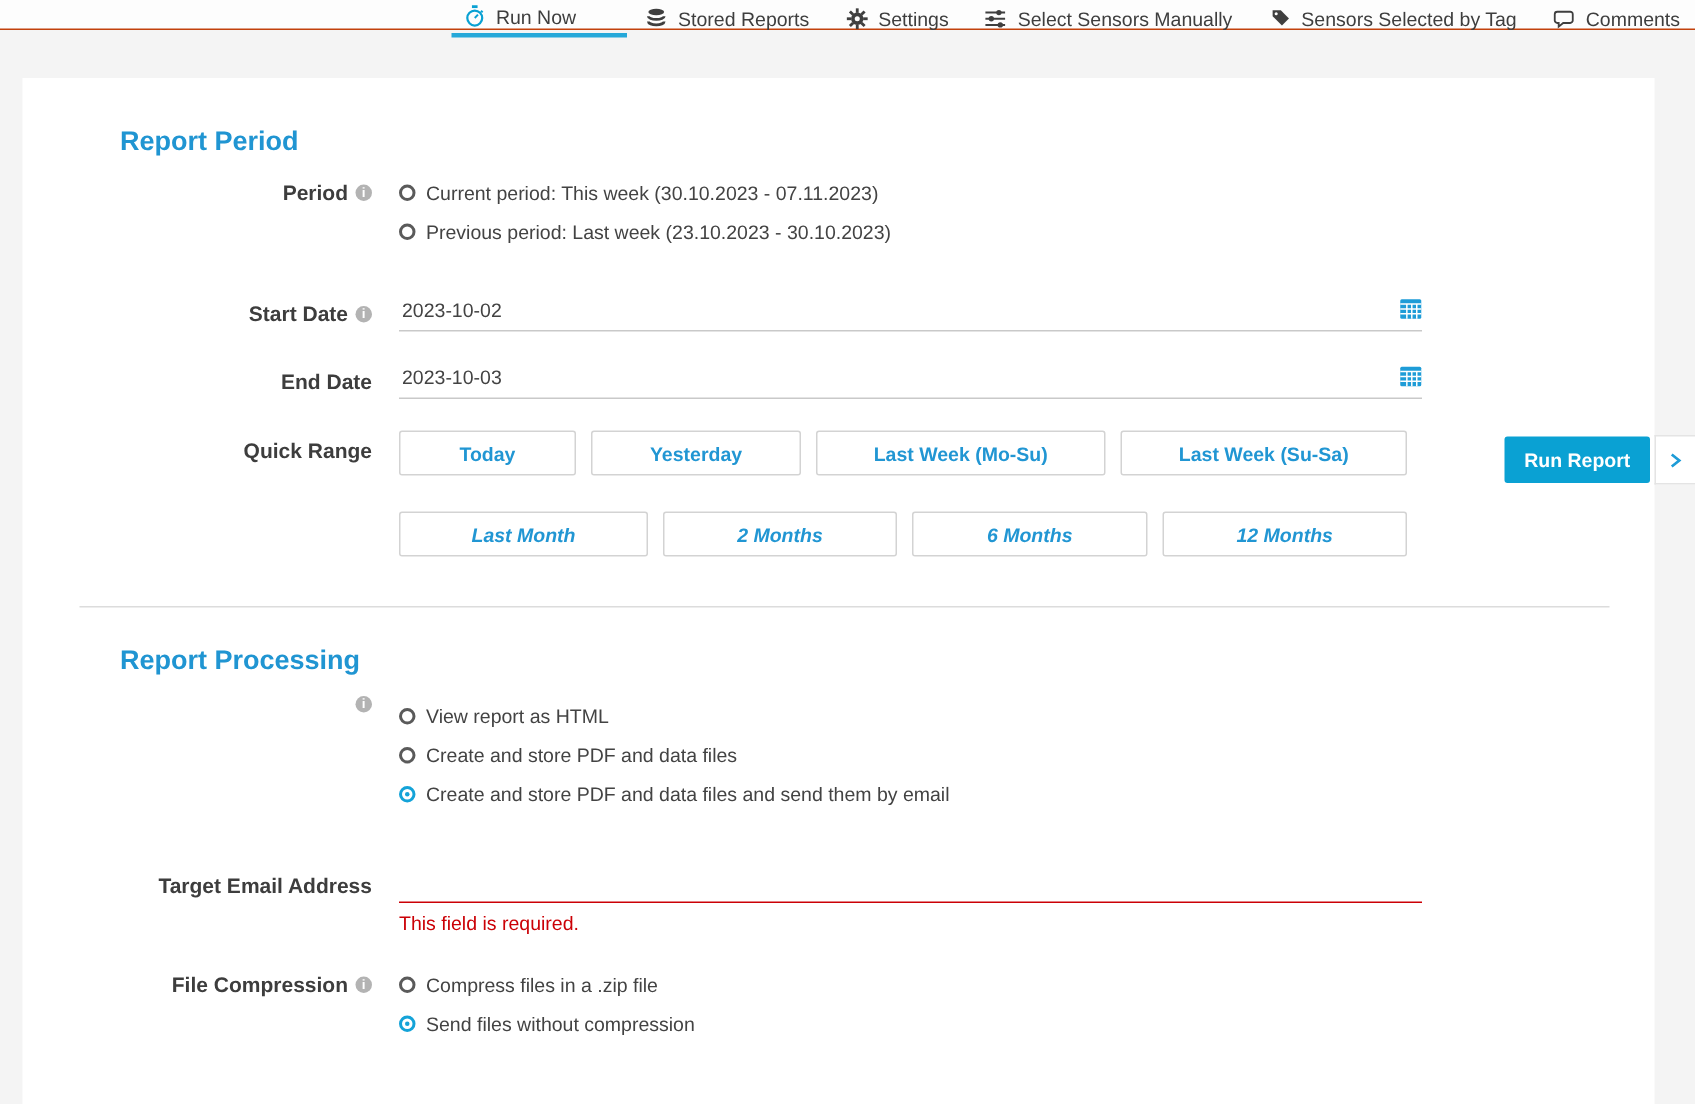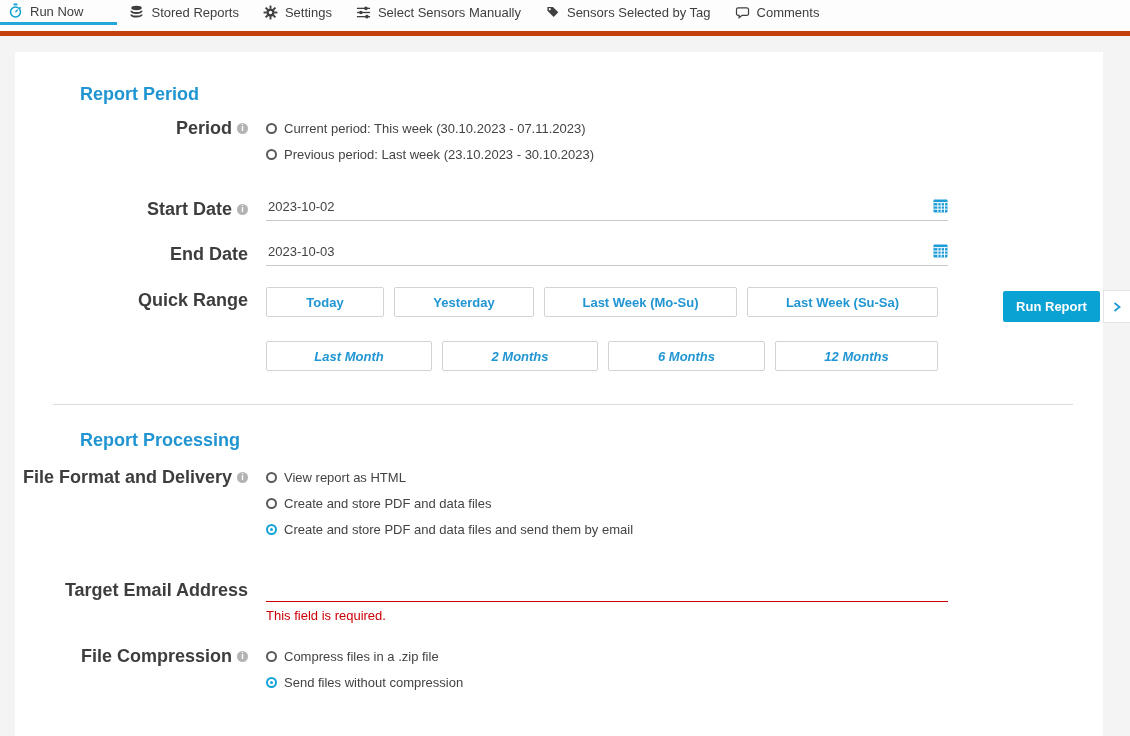--- a/index.html
+++ b/index.html
@@ -1,37 +1,37 @@
 <!DOCTYPE html>
 <html><head>
 <meta charset="utf-8">
 <style>
   * { margin:0; padding:0; box-sizing:border-box; }
   html,body { width:1130px; height:736px; }
   body { font-family:"Liberation Sans", sans-serif; background:#f4f4f4; }
   .screen { position:relative; width:1130px; height:736px; overflow:hidden; background:#f4f4f4; }
 
   
-  .tabbar { position:absolute; top:0; left:0; right:0; height:36px; background:#fdfdfd;
-            border-bottom:5px solid #c2410c; display:flex; justify-content:flex-start; }
+  .tabbar { position:absolute; top:0; left:0; right:0; height:20px; background:#fdfdfd;
+            border-bottom:1px solid #c2410c; display:flex; justify-content:flex-end; }
   .tab { height:25px; display:flex; align-items:center; gap:7px; padding:0 12px;
          font-size:13px; color:#3e3e3e; cursor:pointer; white-space:nowrap; }
   .tab.active { padding-left:8px; padding-right:34px; border-bottom:3px solid #25a8d9; }
   .tab:last-child { padding-right:10px; }
   .tab svg { flex:0 0 auto; }
 
   
   .card { position:absolute; left:15px; top:52px; width:1088px; height:684px; background:#ffffff; }
 
   h2.section-title { font-size:18px; font-weight:700; color:#2095d2; line-height:22px; margin-left:65px; }
   .rp-title { margin-top:31px; }
   .proc-title { margin-top:24px; }
 
   .form-row { display:flex; align-items:flex-start; }
-  .label-col { width:233px; text-align:center; font-size:18px; font-weight:700; color:#3d3d3d;
+  .label-col { width:233px; text-align:center; font-size:14px; font-weight:700; color:#3d3d3d;
                line-height:26px; display:flex; justify-content:flex-end; align-items:center; gap:5px; }
   .ctrl-col { margin-left:18px; }
 
   .info-icon { display:inline-block; width:11px; height:11px; border-radius:50%; background:#b3b3b3;
                color:#fff; font-size:9px; line-height:11px; text-align:center; font-weight:700;
                font-style:normal; flex:0 0 auto; }
   .info-icon::after { content:"i"; }
 
   
   .radio-option { height:26px; display:flex; align-items:center; gap:7px; cursor:pointer; }
@@ -226,21 +226,20 @@
         </div>
       </div>
     </div>
 
     <div class="divider"></div>
 
     <h2 class="section-title proc-title">Report Processing</h2>
 
     <div class="form-row row-format">
       <div class="label-col">
-        <span>File Format and Delivery</span>
         <span class="info-icon"></span>
       </div>
       <div class="ctrl-col">
         <div class="radio-option">
           <span class="radio"></span>
           <span class="opt-label">View report as HTML</span>
         </div>
         <div class="radio-option">
           <span class="radio"></span>
           <span class="opt-label">Create and store PDF and data files</span>

